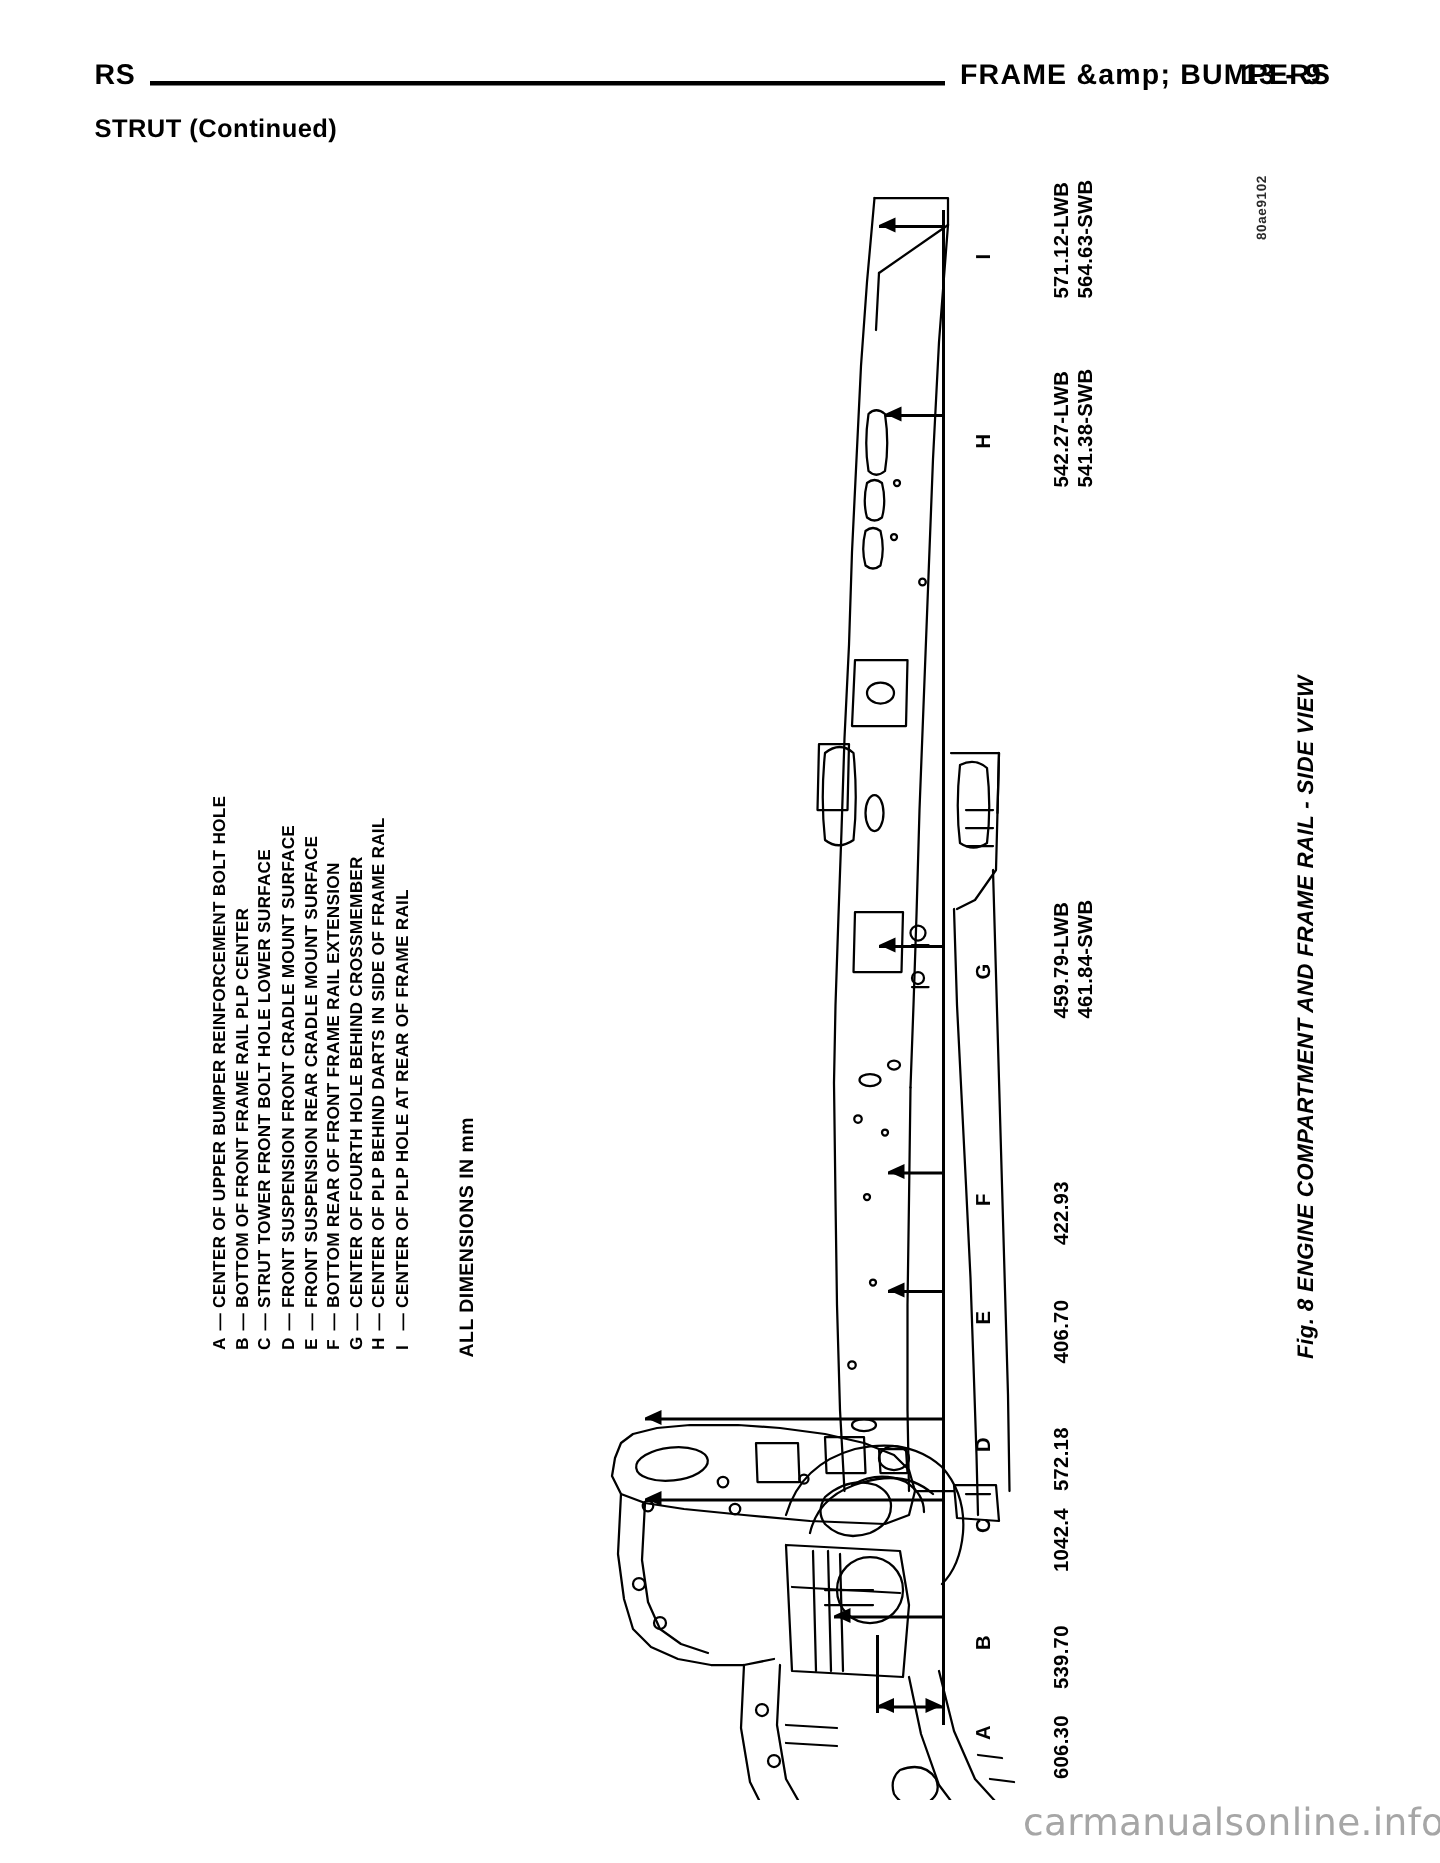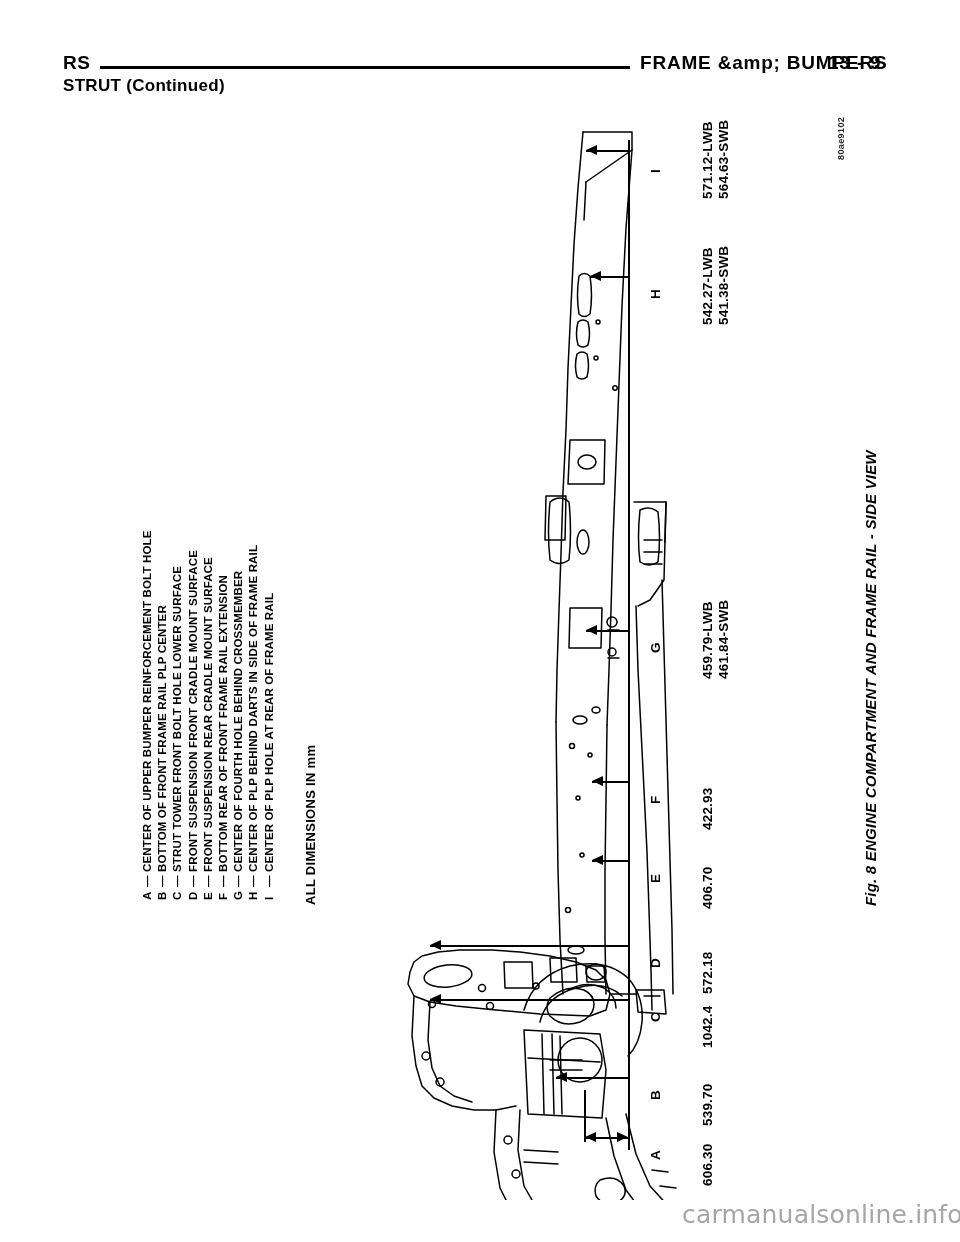--- a/index.html
+++ b/index.html
@@ -12,21 +12,21 @@
     height: 1242px;
     position: relative;
     font-family: "Liberation Sans", sans-serif;
     color: #000000;
     overflow: hidden;
   }
 
   
   #page-header {
     position: absolute;
-    left: 0; top: 16px;
+    left: 0; top: 4px;
     width: 960px;
     height: 70px;
     text-align: right;
   }
   #header-manual-code {
     position: absolute;
     left: 63px;
     top: 36px;
     font-size: 19px;
     font-weight: bold;

